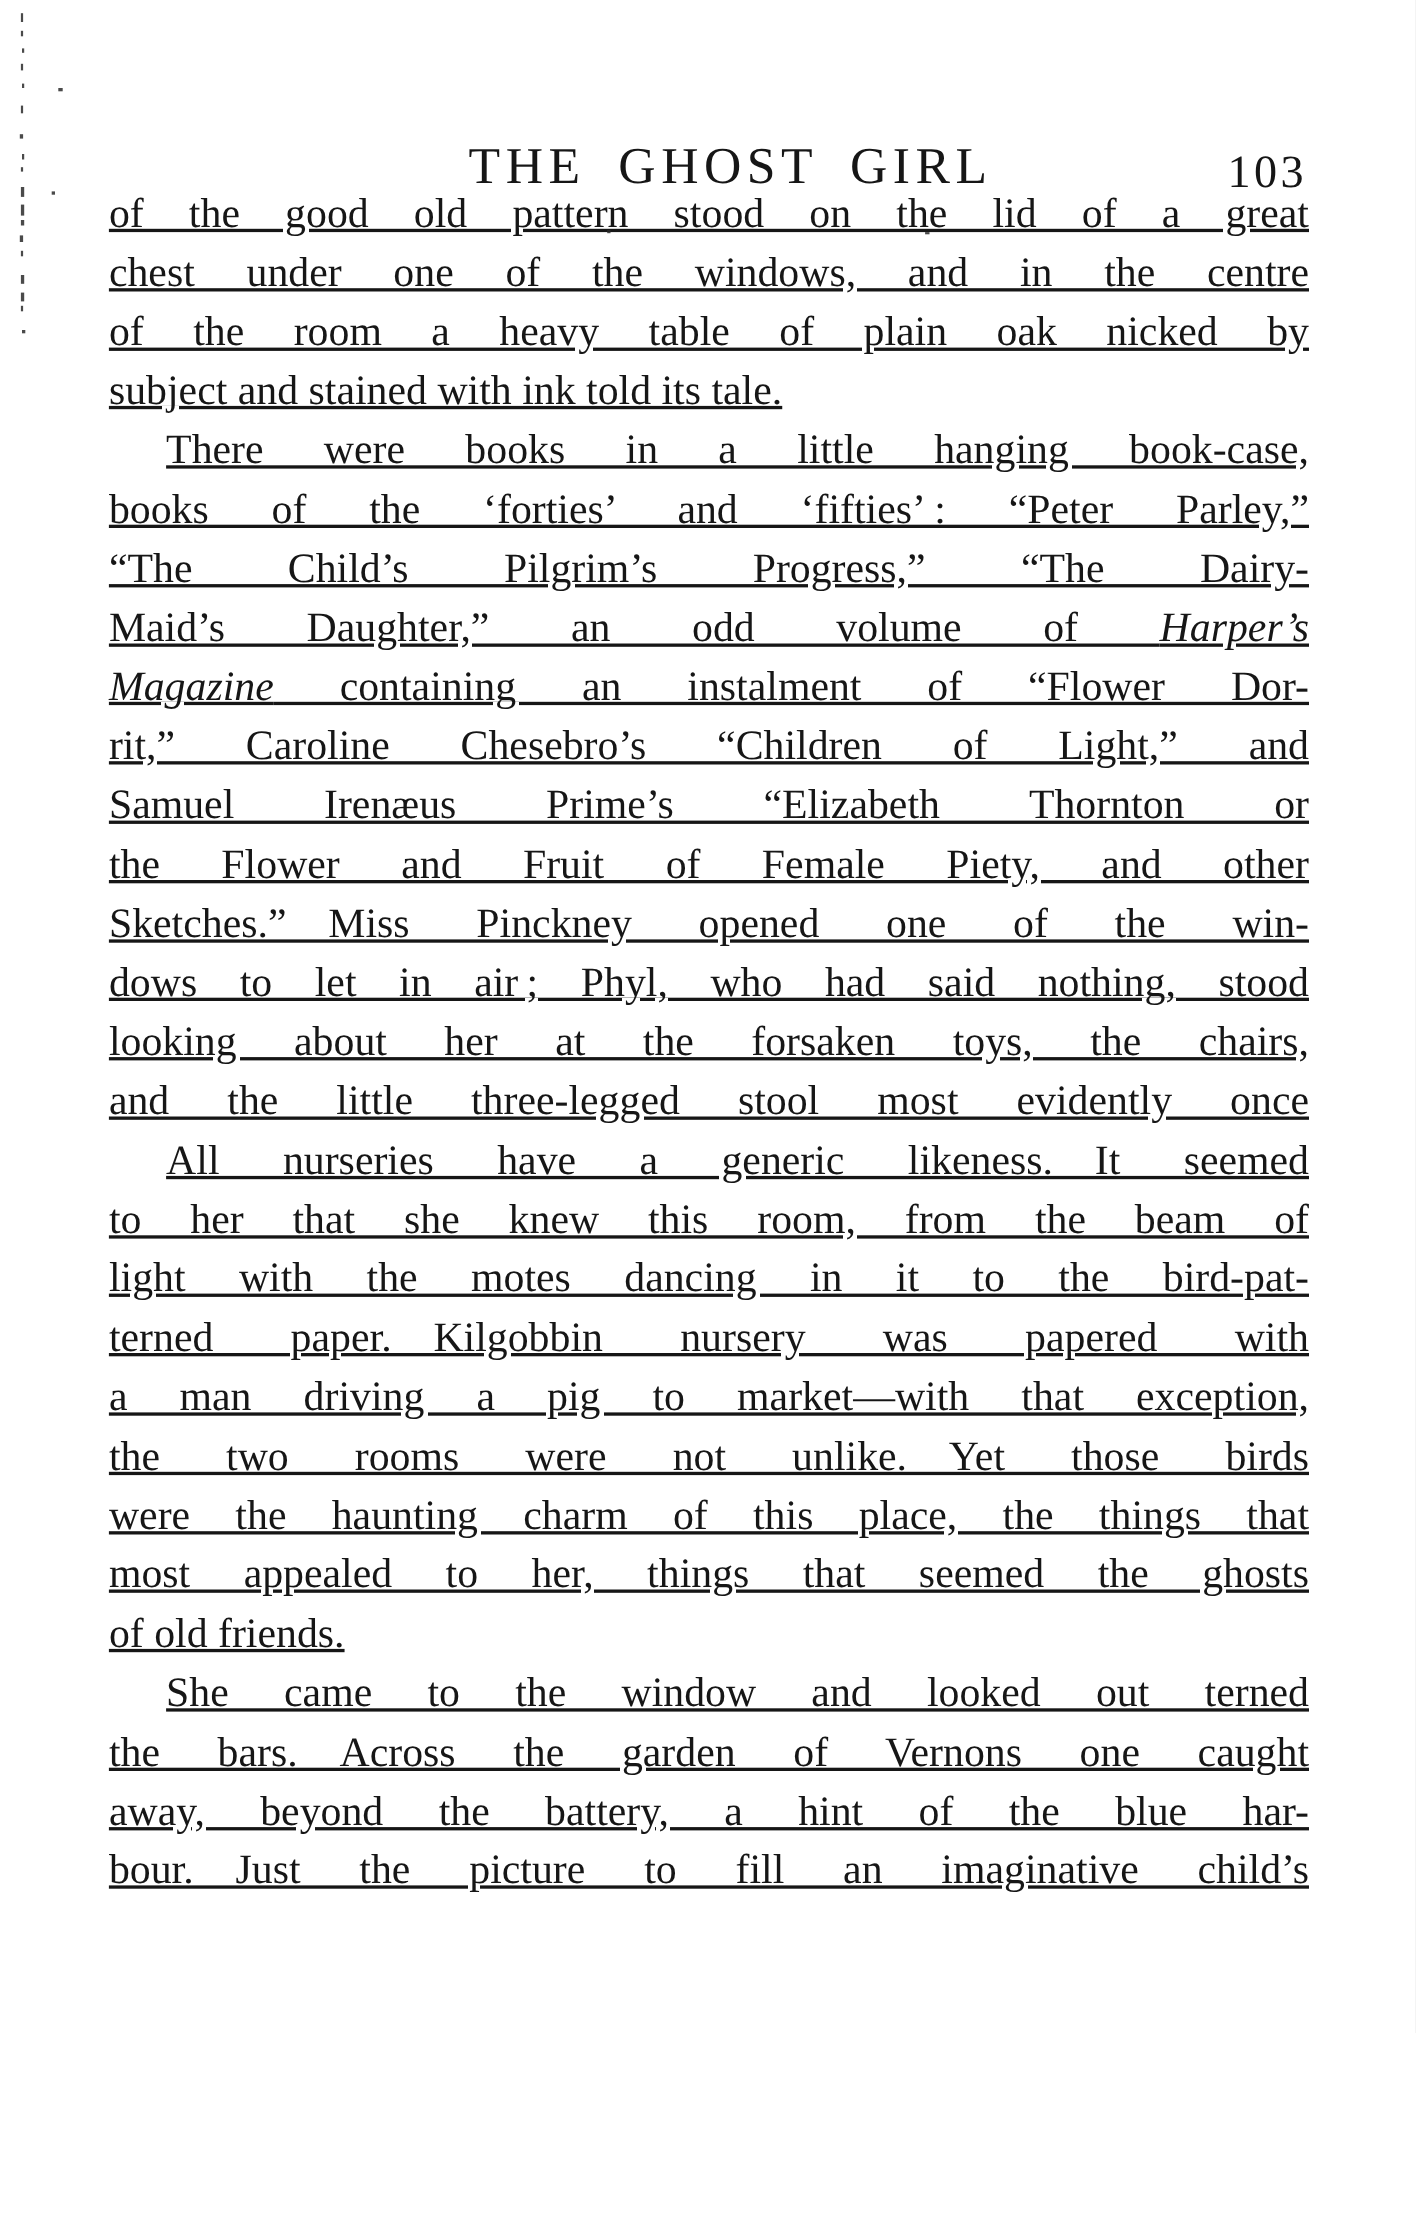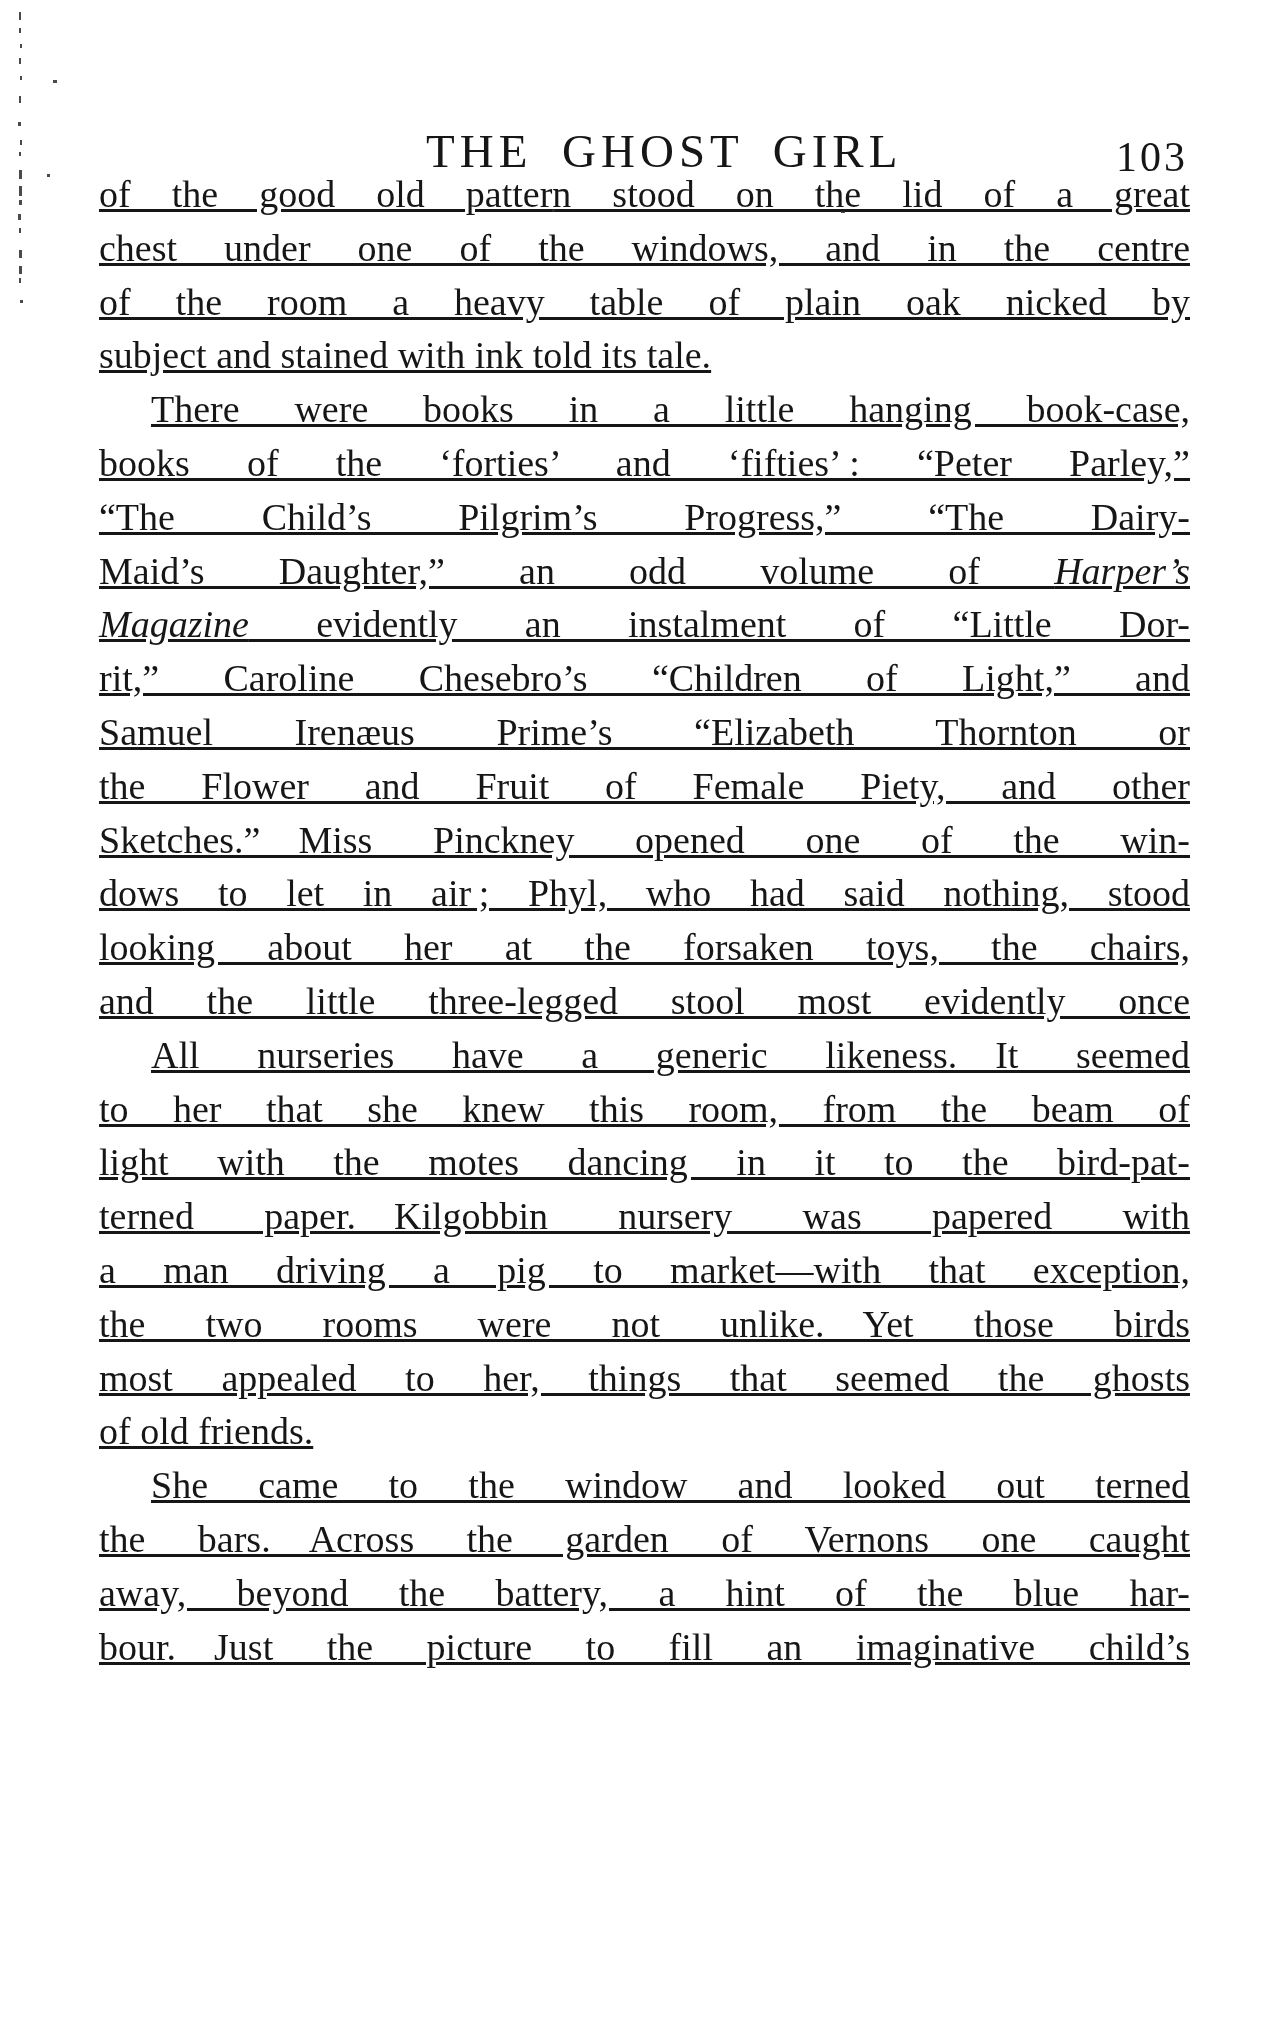--- a/index.html
+++ b/index.html
@@ -63,36 +63,37 @@
         <div class="line"><span>of the good old pattern stood on the lid of a great</span></div>
         <div class="line"><span>chest under one of the windows, and in the centre</span></div>
         <div class="line"><span>of the room a heavy table of plain oak nicked by</span></div>
         <div class="line para-end"><span>subject and stained with ink told its tale.</span></div>
       </div>
       <div class="para">
         <div class="line indent"><span>There were books in a little hanging book-case,</span></div>
         <div class="line"><span>books of the ‘forties’ and ‘fifties’ : “Peter Parley,”</span></div>
         <div class="line"><span>“The Child’s Pilgrim’s Progress,” “The Dairy-</span></div>
         <div class="line"><span>Maid’s Daughter,” an odd volume of </span><span class="it">Harper’s</span></div>
-        <div class="line"><span class="it">Magazine</span><span> evidently an instalment of “Little Dor-</span></div>
+        <div class="line"><span class="it">Magazine</span><span> containing an instalment of “Flower Dor-</span></div>
         <div class="line"><span>rit,” Caroline Chesebro’s “Children of Light,” and</span></div>
         <div class="line"><span>Samuel Irenæus Prime’s “Elizabeth Thornton or</span></div>
         <div class="line"><span>the Flower and Fruit of Female Piety, and other</span></div>
         <div class="line"><span>Sketches.” Miss Pinckney opened one of the win-</span></div>
         <div class="line"><span>dows to let in air ; Phyl, who had said nothing, stood</span></div>
         <div class="line"><span>looking about her at the forsaken toys, the chairs,</span></div>
         <div class="line"><span>and the little three-legged stool most evidently once</span></div>
       </div>
       <div class="para">
         <div class="line indent"><span>All nurseries have a generic likeness. It seemed</span></div>
         <div class="line"><span>to her that she knew this room, from the beam of</span></div>
         <div class="line"><span>light with the motes dancing in it to the bird-pat-</span></div>
         <div class="line"><span>terned paper. Kilgobbin nursery was papered with</span></div>
         <div class="line"><span>a man driving a pig to market—with that exception,</span></div>
         <div class="line"><span>the two rooms were not unlike. Yet those birds</span></div>
+        <div class="line"><span>were the haunting charm of this place, the things that</span></div>
         <div class="line"><span>most appealed to her, things that seemed the ghosts</span></div>
         <div class="line para-end"><span>of old friends.</span></div>
       </div>
       <div class="para">
         <div class="line indent"><span>She came to the window and looked out terned</span></div>
         <div class="line"><span>the bars. Across the garden of Vernons one caught</span></div>
         <div class="line"><span>away, beyond the battery, a hint of the blue har-</span></div>
         <div class="line"><span>bour. Just the picture to fill an imaginative child’s</span></div>
       </div>
     </div>

